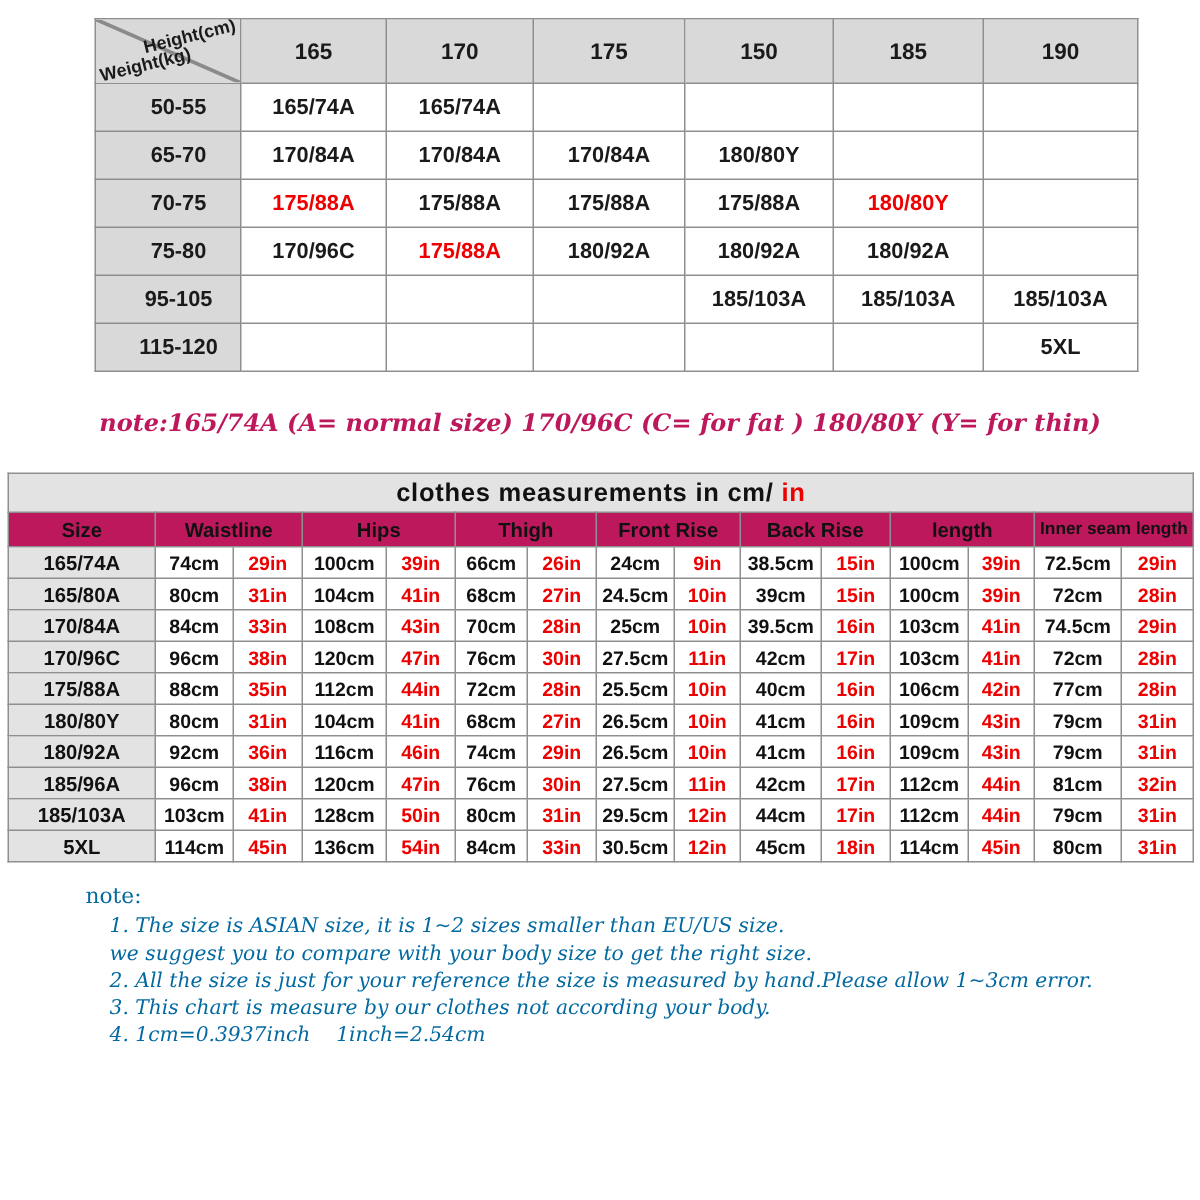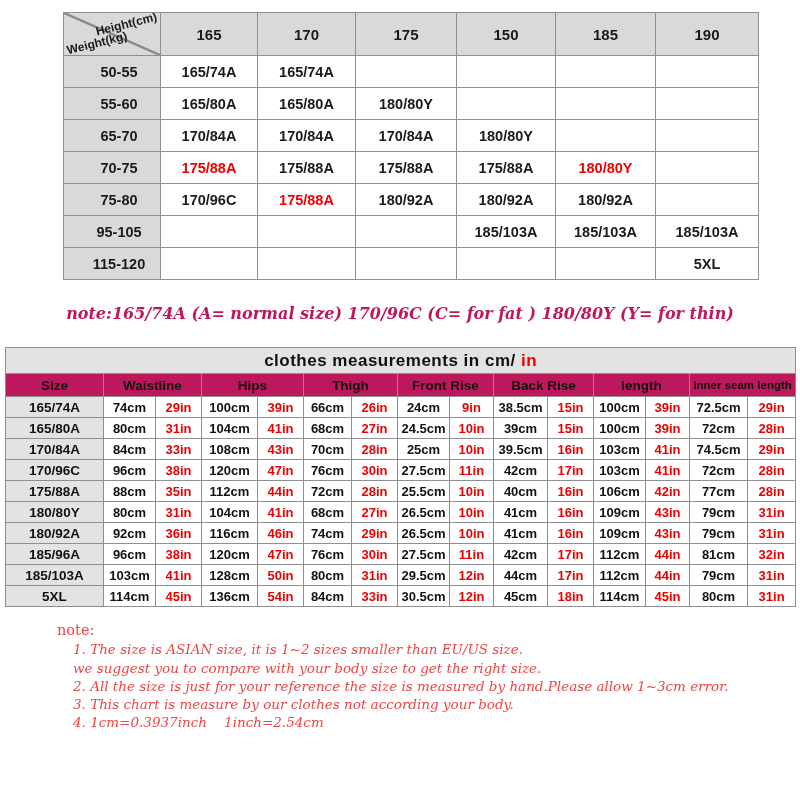--- a/index.html
+++ b/index.html
@@ -27,21 +27,21 @@
   
   .measure{margin:24px 0 0 5px;width:790px;color:#111;padding-left:12px;}
   .measure .title{background:#e3e3e3;height:25px;font-size:17px;font-weight:bold;letter-spacing:.5px;}
   .measure th{background:#be185d;height:22px;font-size:13.5px;}
   .measure th.small{font-size:11.5px;line-height:1.1;}
   .measure td{height:20px;font-size:13px;font-weight:bold;background:#fff;}
   .measure td.scell{background:#e3e3e3;font-size:13.5px;}
   .measure td.inv{color:#ee0000;}
 
   
-  .notes{margin:14px 0 0 57px;color:#ef4444;font-family:"DejaVu Serif",serif;
+  .notes{margin:14px 0 0 57px;color:#0369a1;font-family:"DejaVu Serif",serif;
          font-size:13.5px;line-height:1.34;}
   .notes .head{font-style:normal;font-size:14.5px;}
   .notes .line{font-style:italic;margin-left:16px;}
 </style>
 </head>
 <body>
 
 <div class="page">
 
   <table class="matrix">
@@ -70,29 +70,20 @@
           <th>185</th>
           <th>190</th>
         </tr>
     </thead>
     <tbody id="matrix-body">
         <tr>
           <td class="wcell">50-55</td>
           <td>165/74A</td>
           <td>165/74A</td>
           <td></td>
-          <td></td>
-          <td></td>
-          <td></td>
-        </tr>
-        <tr>
-          <td class="wcell">55-60</td>
-          <td>165/80A</td>
-          <td>165/80A</td>
-          <td>180/80Y</td>
           <td></td>
           <td></td>
           <td></td>
         </tr>
         <tr>
           <td class="wcell">65-70</td>
           <td>170/84A</td>
           <td>170/84A</td>
           <td>170/84A</td>
           <td>180/80Y</td>

